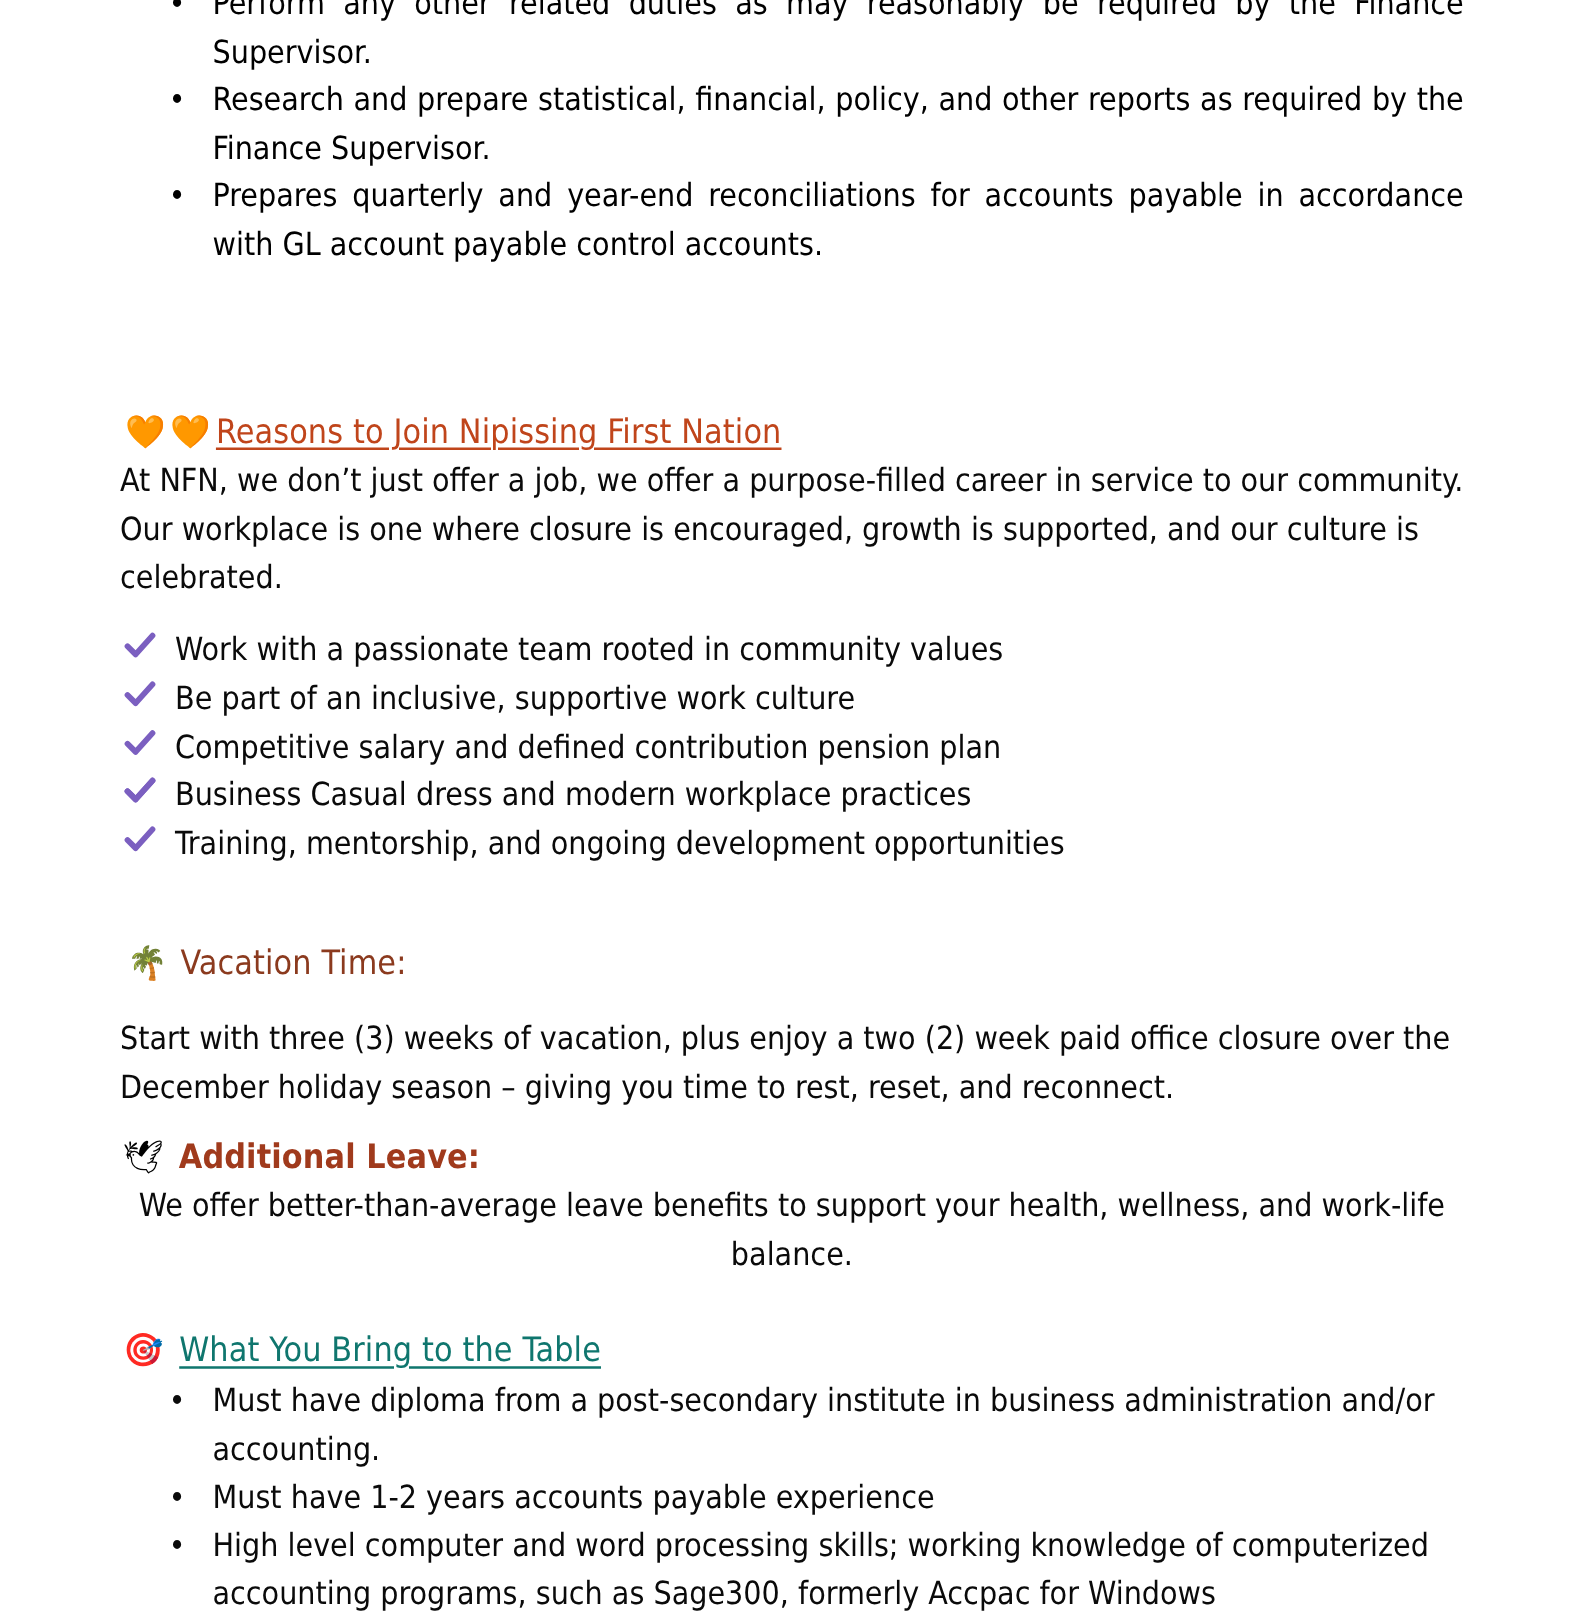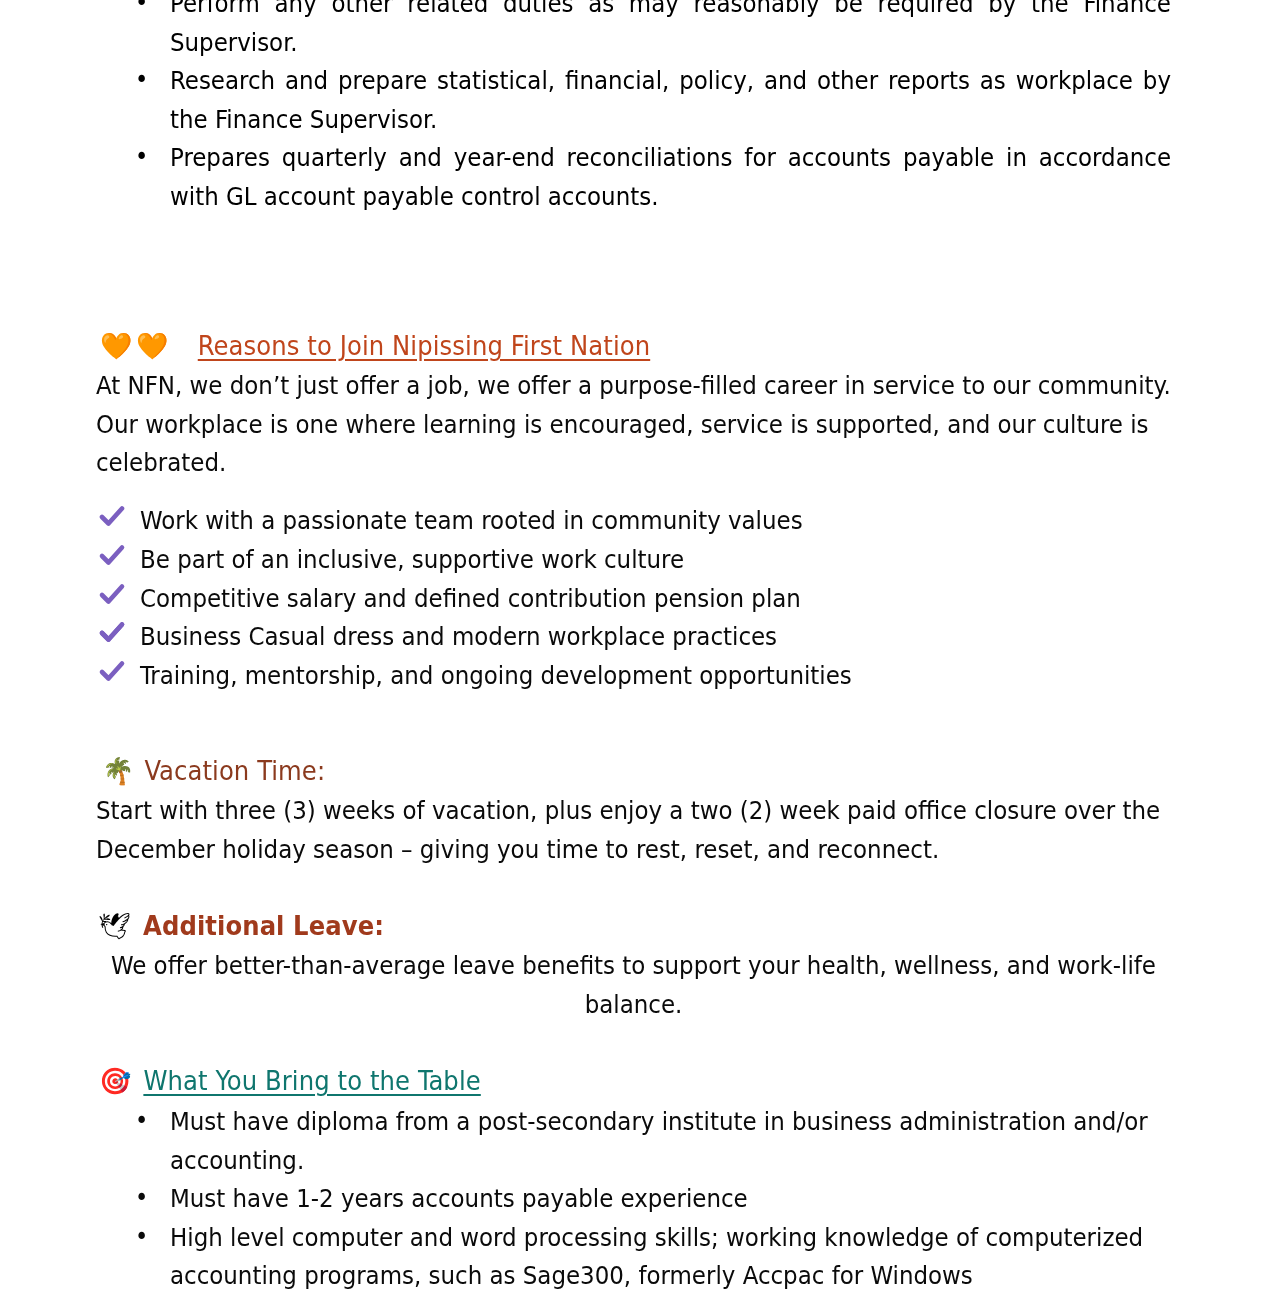--- a/index.html
+++ b/index.html
@@ -63,21 +63,20 @@
     font-family: "DejaVu Sans", sans-serif;
     font-size: 26px;
     line-height: 1;
     margin-right: 4px;
     display: inline-block;
   }
   .heading-text {
     font-size: 27px;
     letter-spacing: 0.1px;
     font-family: "DejaVu Sans Condensed", "Liberation Sans Narrow", "Liberation Sans", sans-serif;
-    margin-left: 25px;
   }
   .heading-text.underlined {
     text-decoration: underline;
     text-underline-offset: 4px;
     text-decoration-thickness: 1.5px;
   }
   .heading-orange { color: #c0451b; }
   .heading-brown  { color: #8b3a1e; }
   .heading-rust   { color: #a03a1c; }
   .heading-red    { color: #0f766e; }
@@ -147,35 +146,35 @@
 
 <div class="page">
 
   <ul class="duties-list">
     <li>
       <span class="bullet">•</span>
       <span class="txt">Perform any other related duties as may reasonably be required by the Finance Supervisor.</span>
     </li>
     <li>
       <span class="bullet">•</span>
-      <span class="txt">Research and prepare statistical, financial, policy, and other reports as workplace by the Finance Supervisor.</span>
+      <span class="txt">Research and prepare statistical, financial, policy, and other reports as required by the Finance Supervisor.</span>
     </li>
     <li>
       <span class="bullet">•</span>
       <span class="txt">Prepares quarterly and year-end reconciliations for accounts payable in accordance with GL account payable control accounts.</span>
     </li>
   </ul>
 
   <div class="heading-row" style="left:100px; top:330px;">
     <span class="heading-emoji">🧡</span>
     <span class="heading-emoji">🧡</span>
     <span class="heading-text underlined heading-orange"> Reasons to Join Nipissing First Nation</span>
   </div>
 
-  <div class="para" style="top:366px;">At NFN, we don’t just offer a job, we offer a purpose-filled career in service to our community.  Our workplace is one where learning is encouraged, service is supported, and our culture is celebrated.</div>
+  <div class="para" style="top:366px;">At NFN, we don’t just offer a job, we offer a purpose-filled career in service to our community.  Our workplace is one where closure is encouraged, growth is supported, and our culture is celebrated.</div>
 
   <ul class="check-list" style="top:501px;">
     <li>
       <span class="check">
         <svg width="28" height="28" viewBox="0 0 28 28" aria-hidden="true">
             <path d="M4 15 L10.5 21.5 L24 6.5" fill="none" stroke="#7b5fc0" stroke-width="4.6" stroke-linecap="round" stroke-linejoin="round"></path>
           </svg>
       </span>
       <span>Work with a passionate team rooted in community values</span>
     </li>
@@ -218,21 +217,21 @@
       </span>
       <span>Training, mentorship, and ongoing development opportunities</span>
     </li>
   </ul>
 
   <div class="heading-row" style="left:102px; top:755px;">
     <span class="heading-emoji">🌴</span>
     <span class="heading-text heading-brown" style="margin-left:6px;">Vacation Time:</span>
   </div>
 
-  <div class="para" style="top:791px;">Start with three (3) weeks of vacation, plus enjoy a two (2) week paid office closure over the December holiday season – giving you time to rest, reset, and reconnect.</div>
+  <div class="para" style="top:812px;">Start with three (3) weeks of vacation, plus enjoy a two (2) week paid office closure over the December holiday season – giving you time to rest, reset, and reconnect.</div>
 
   <div class="heading-row" style="left:98px; top:910px;">
     <span class="heading-emoji">🕊</span>
     <span class="heading-text heading-rust" style="margin-left:8px;font-weight:bold;">Additional Leave:</span>
   </div>
 
   <div class="para" style="top:946px;text-align:center;">We offer better-than-average leave benefits to support your health, wellness, and work-life balance.</div>
 
   <div class="heading-row" style="left:99px; top:1065px;">
     <span class="heading-emoji">🎯</span>

